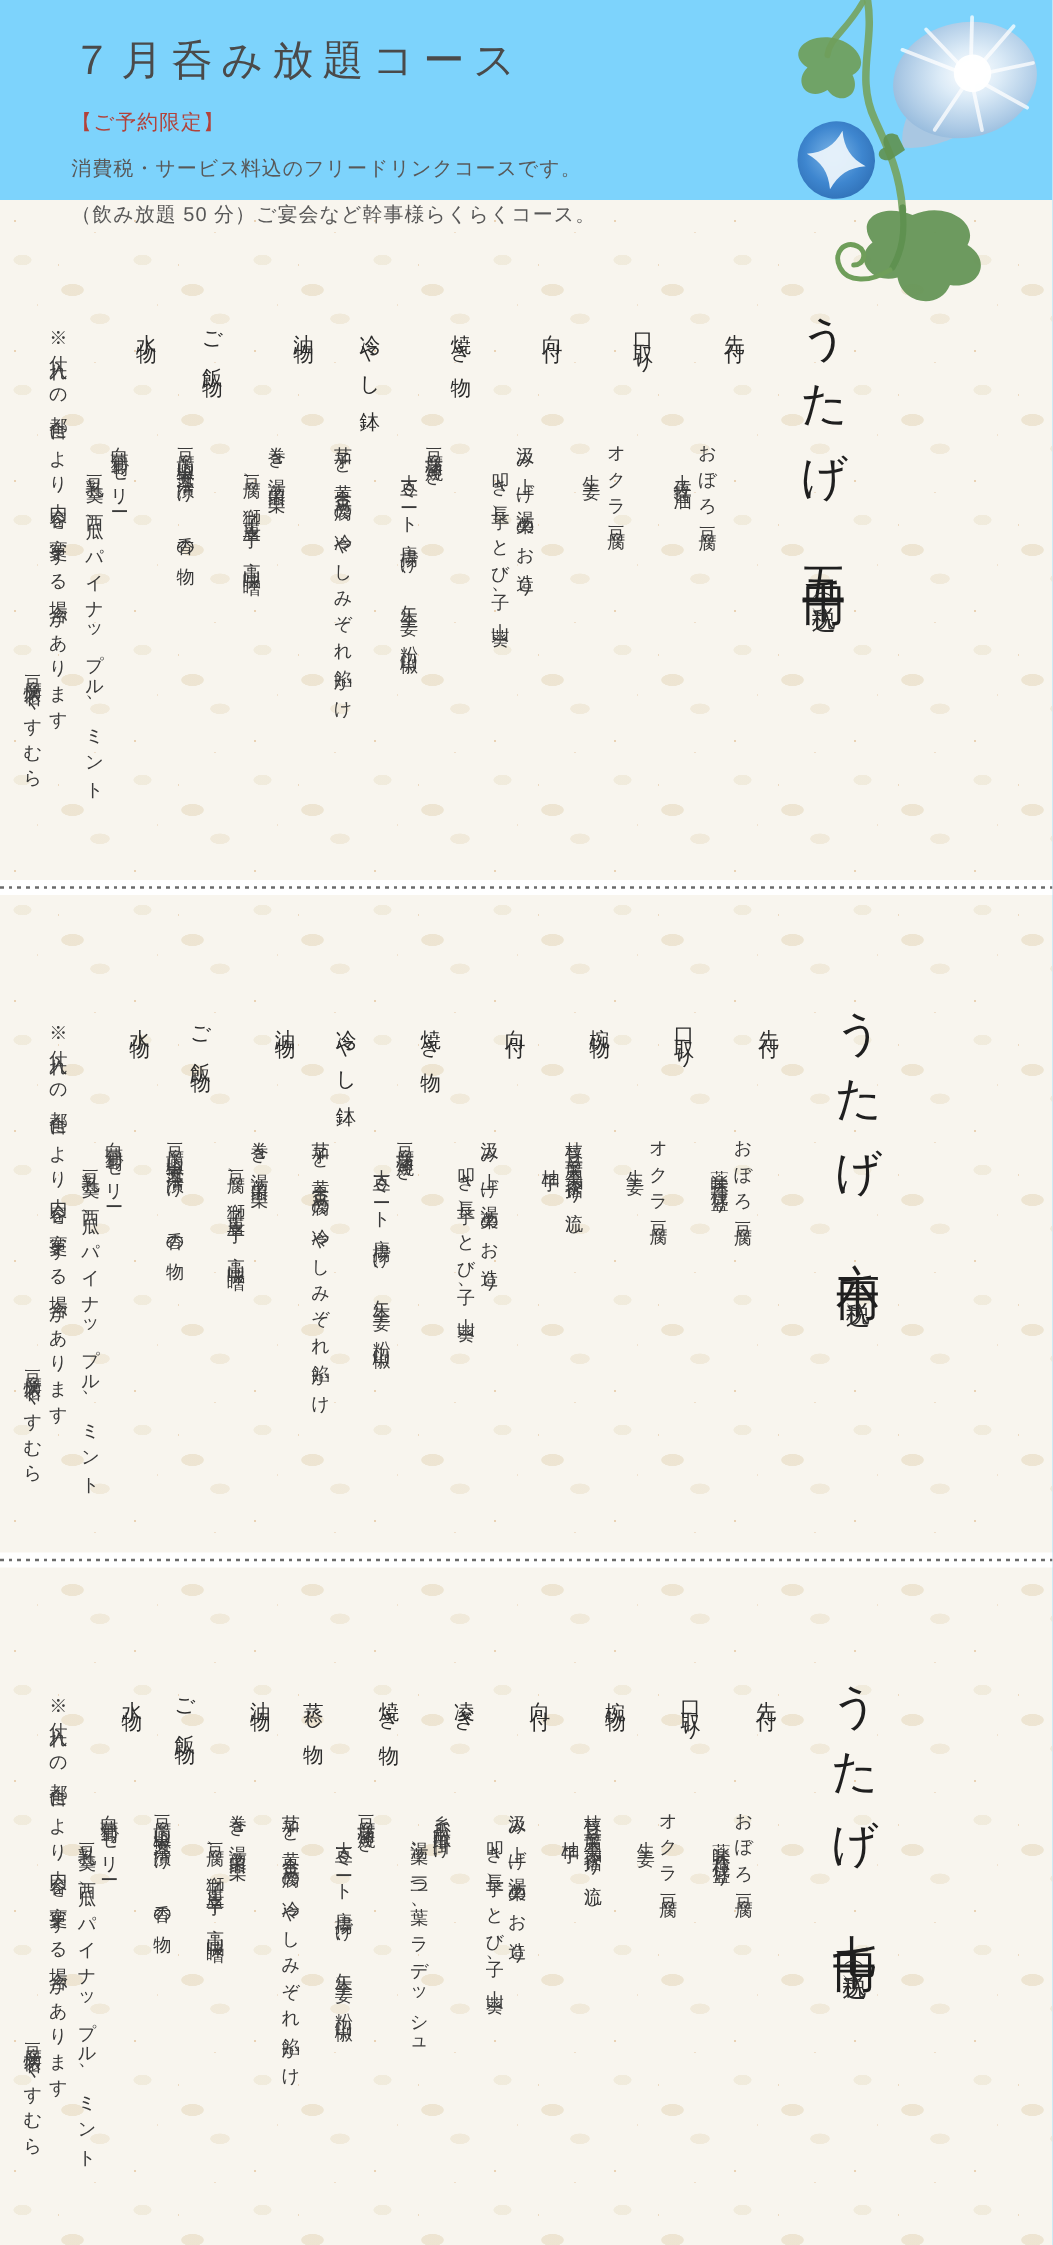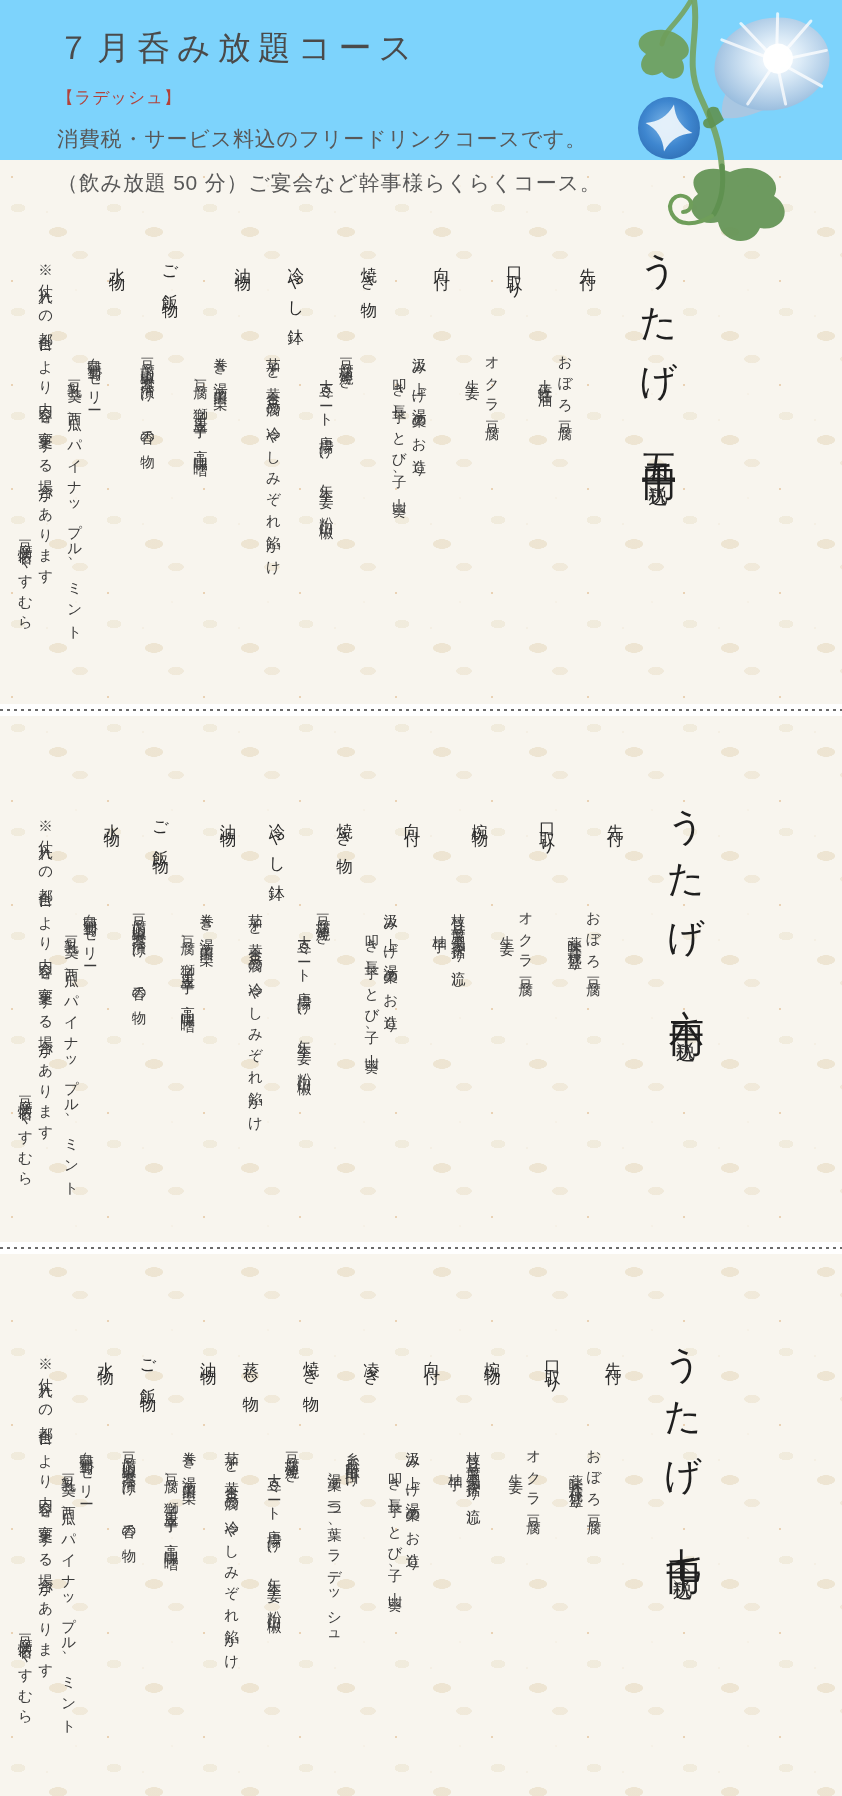--- a/index.html
+++ b/index.html
@@ -19,21 +19,21 @@
     font-size:33px;font-weight:500;color:#4a4a4a;
     letter-spacing:7px;
   }
   .badge{
     font-family:"Liberation Sans","DejaVu Sans",sans-serif;
     color:#b2423a;font-size:16.5px;letter-spacing:1px;
     margin:0 0 8px 0;
   }
   .desc{
     font-family:"Liberation Sans","DejaVu Sans",sans-serif;
-    font-size:21px;color:#585858;letter-spacing:.8px;
+    font-size:16px;color:#585858;letter-spacing:.8px;
     margin:16px 0 9px 0;
   }
   
   .flower{position:absolute;top:0;right:0;width:282px;height:280px;z-index:2;}
   
   .paper{
     position:absolute;top:160px;left:0;width:842px;height:1636px;z-index:1;
     background-color:#f8f5ee;
     background-image:
       radial-gradient(circle 1.4px at 12px 17px, rgba(209,152,88,.38) 55%, transparent 60%),
@@ -85,21 +85,21 @@
   .n-line{font-size:14.5px;letter-spacing:4px;color:#3a3a3a;padding-top:94px;line-height:1.4;}
   .n-sig{font-size:14.5px;letter-spacing:4px;color:#3a3a3a;padding-top:368px;line-height:1.4;}
 </style>
 </head>
 <body>
 
 <div class="page">
 
   <header class="header">
     <h1 class="page-title">７月呑み放題コース</h1>
-    <div class="badge">【ラデッシュ】</div>
+    <div class="badge">【ご予約限定】</div>
     <p class="desc">消費税・サービス料込のフリードリンクコースです。</p>
     <p class="desc">（飲み放題 50 分）ご宴会など幹事様らくらくコース。</p>
   </header>
 
   <div class="flower">
     <svg viewBox="0 0 282 280" width="282" height="280" aria-hidden="true">
       <defs>
         <radialGradient id="gBloom" cx="55%" cy="45%" r="62%">
           <stop offset="0%" stop-color="#ffffff"></stop>
           <stop offset="35%" stop-color="#dcebf7"></stop>

